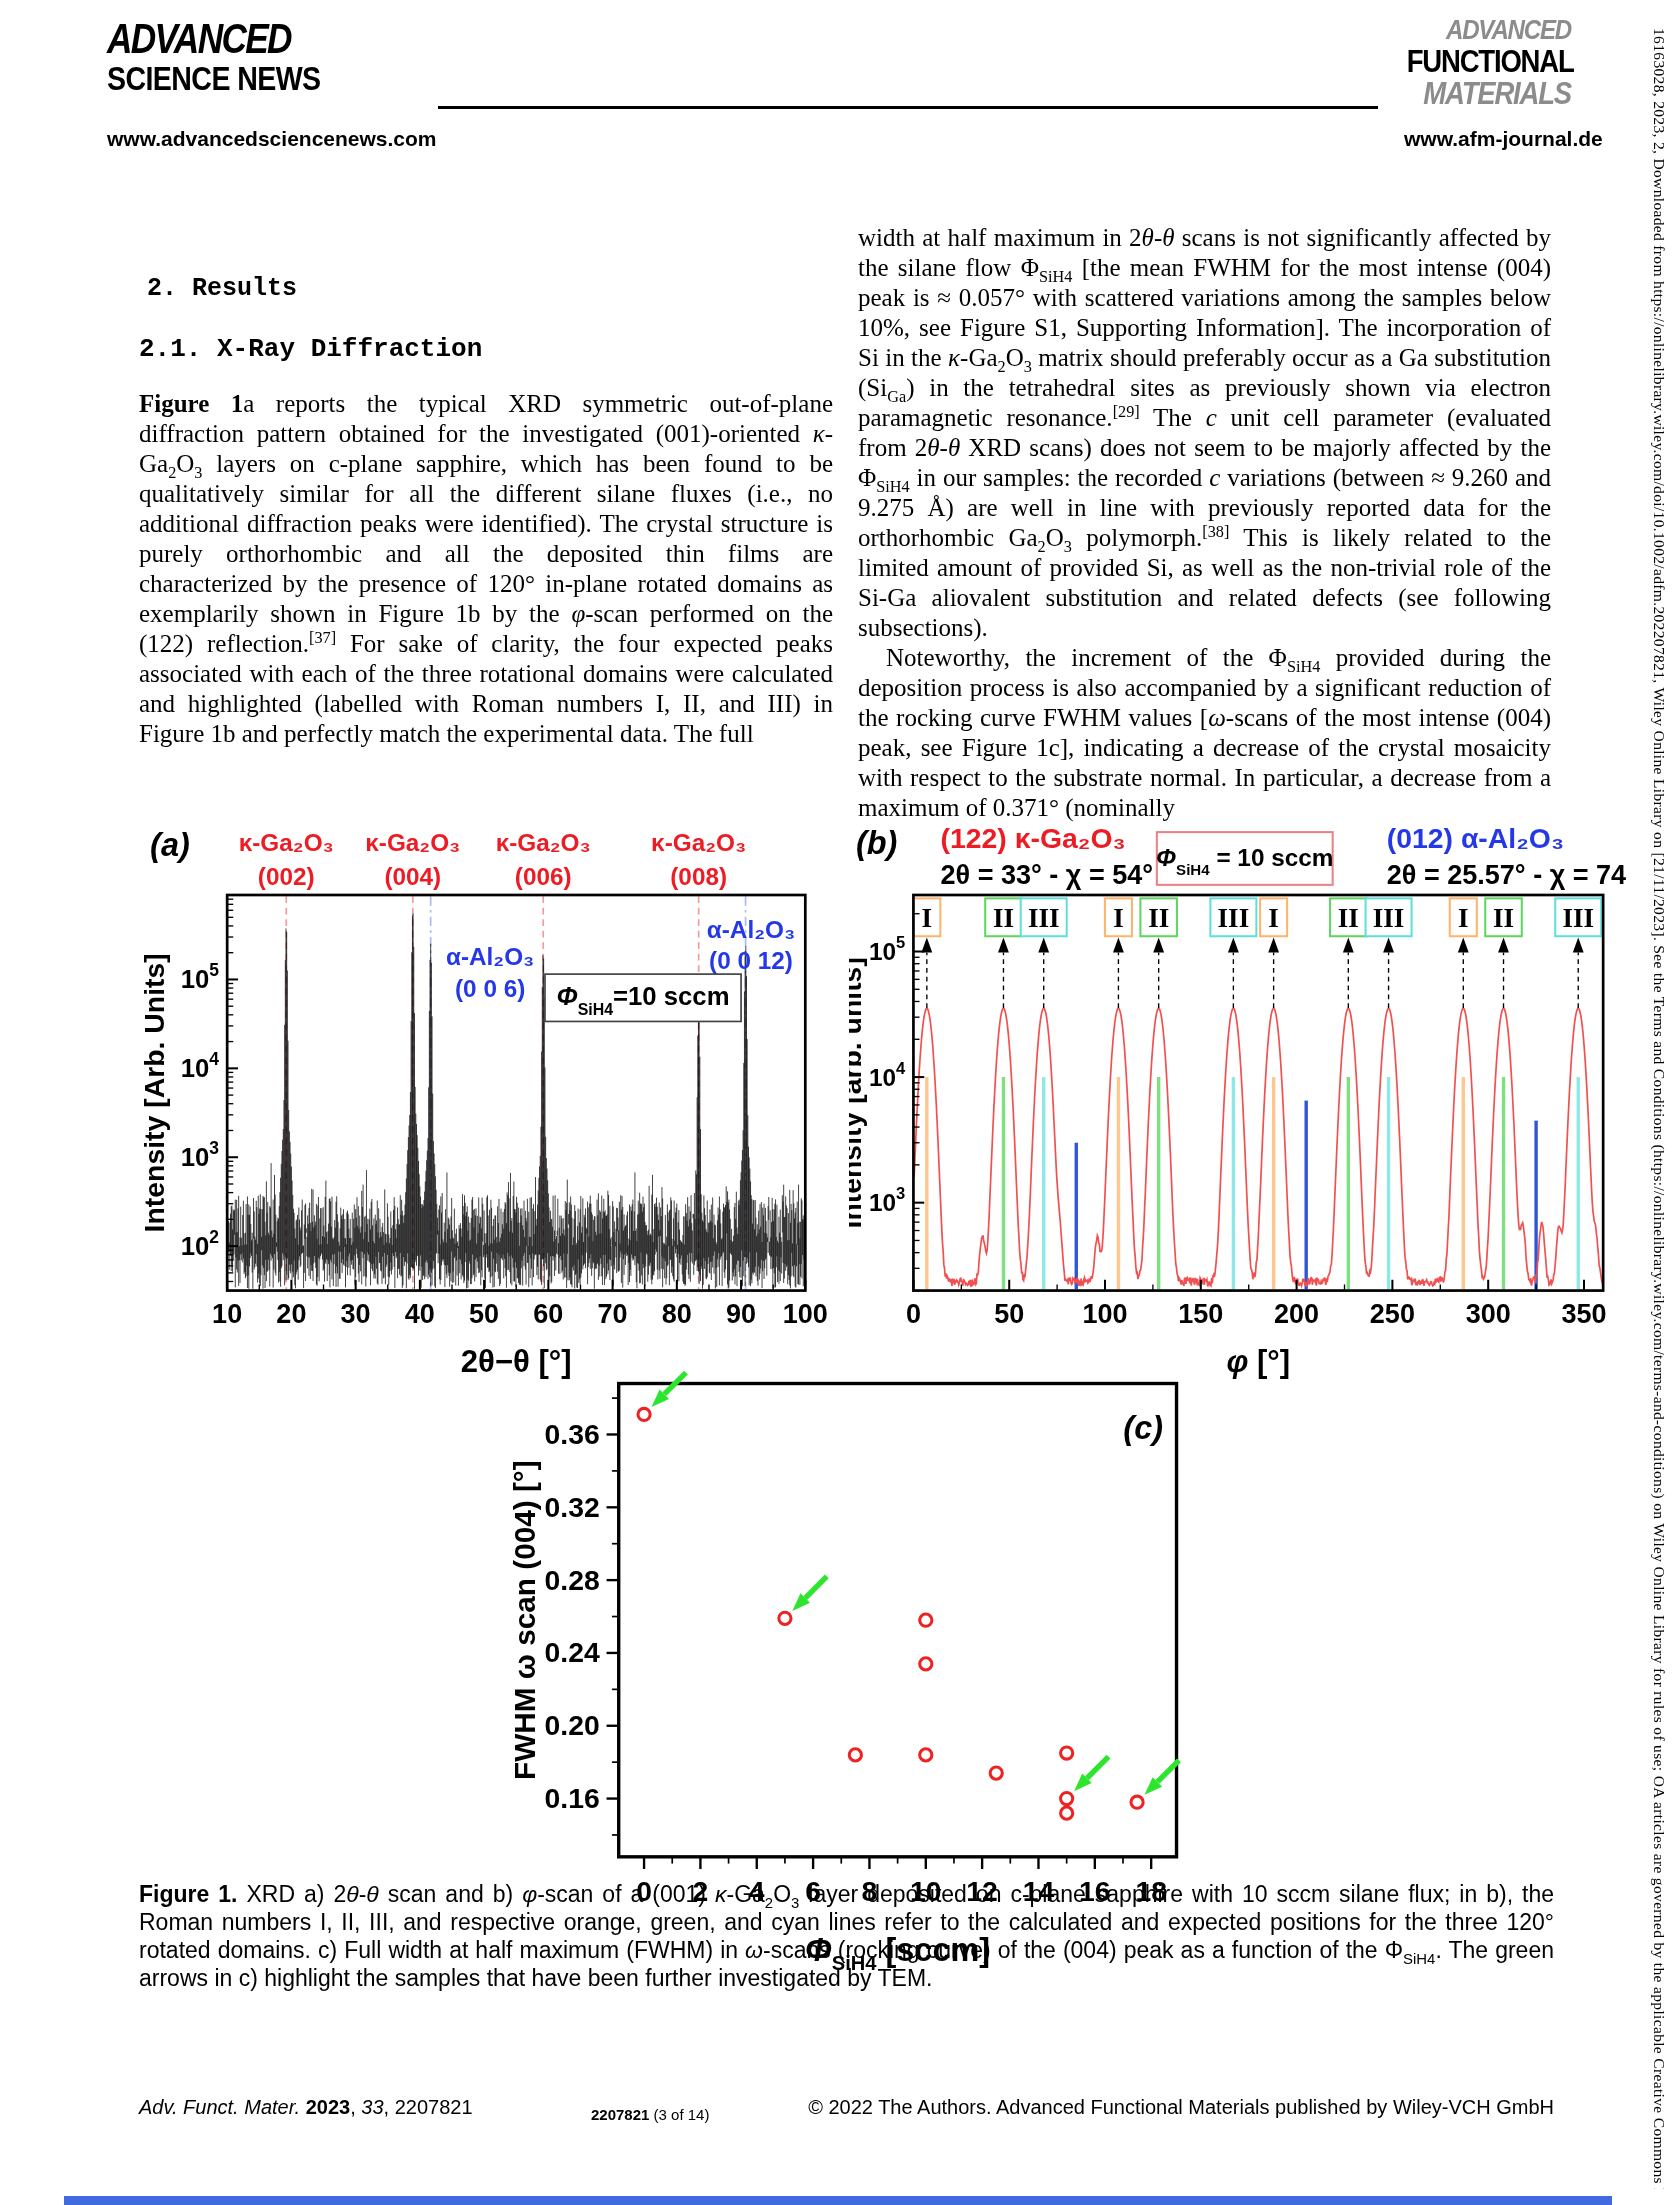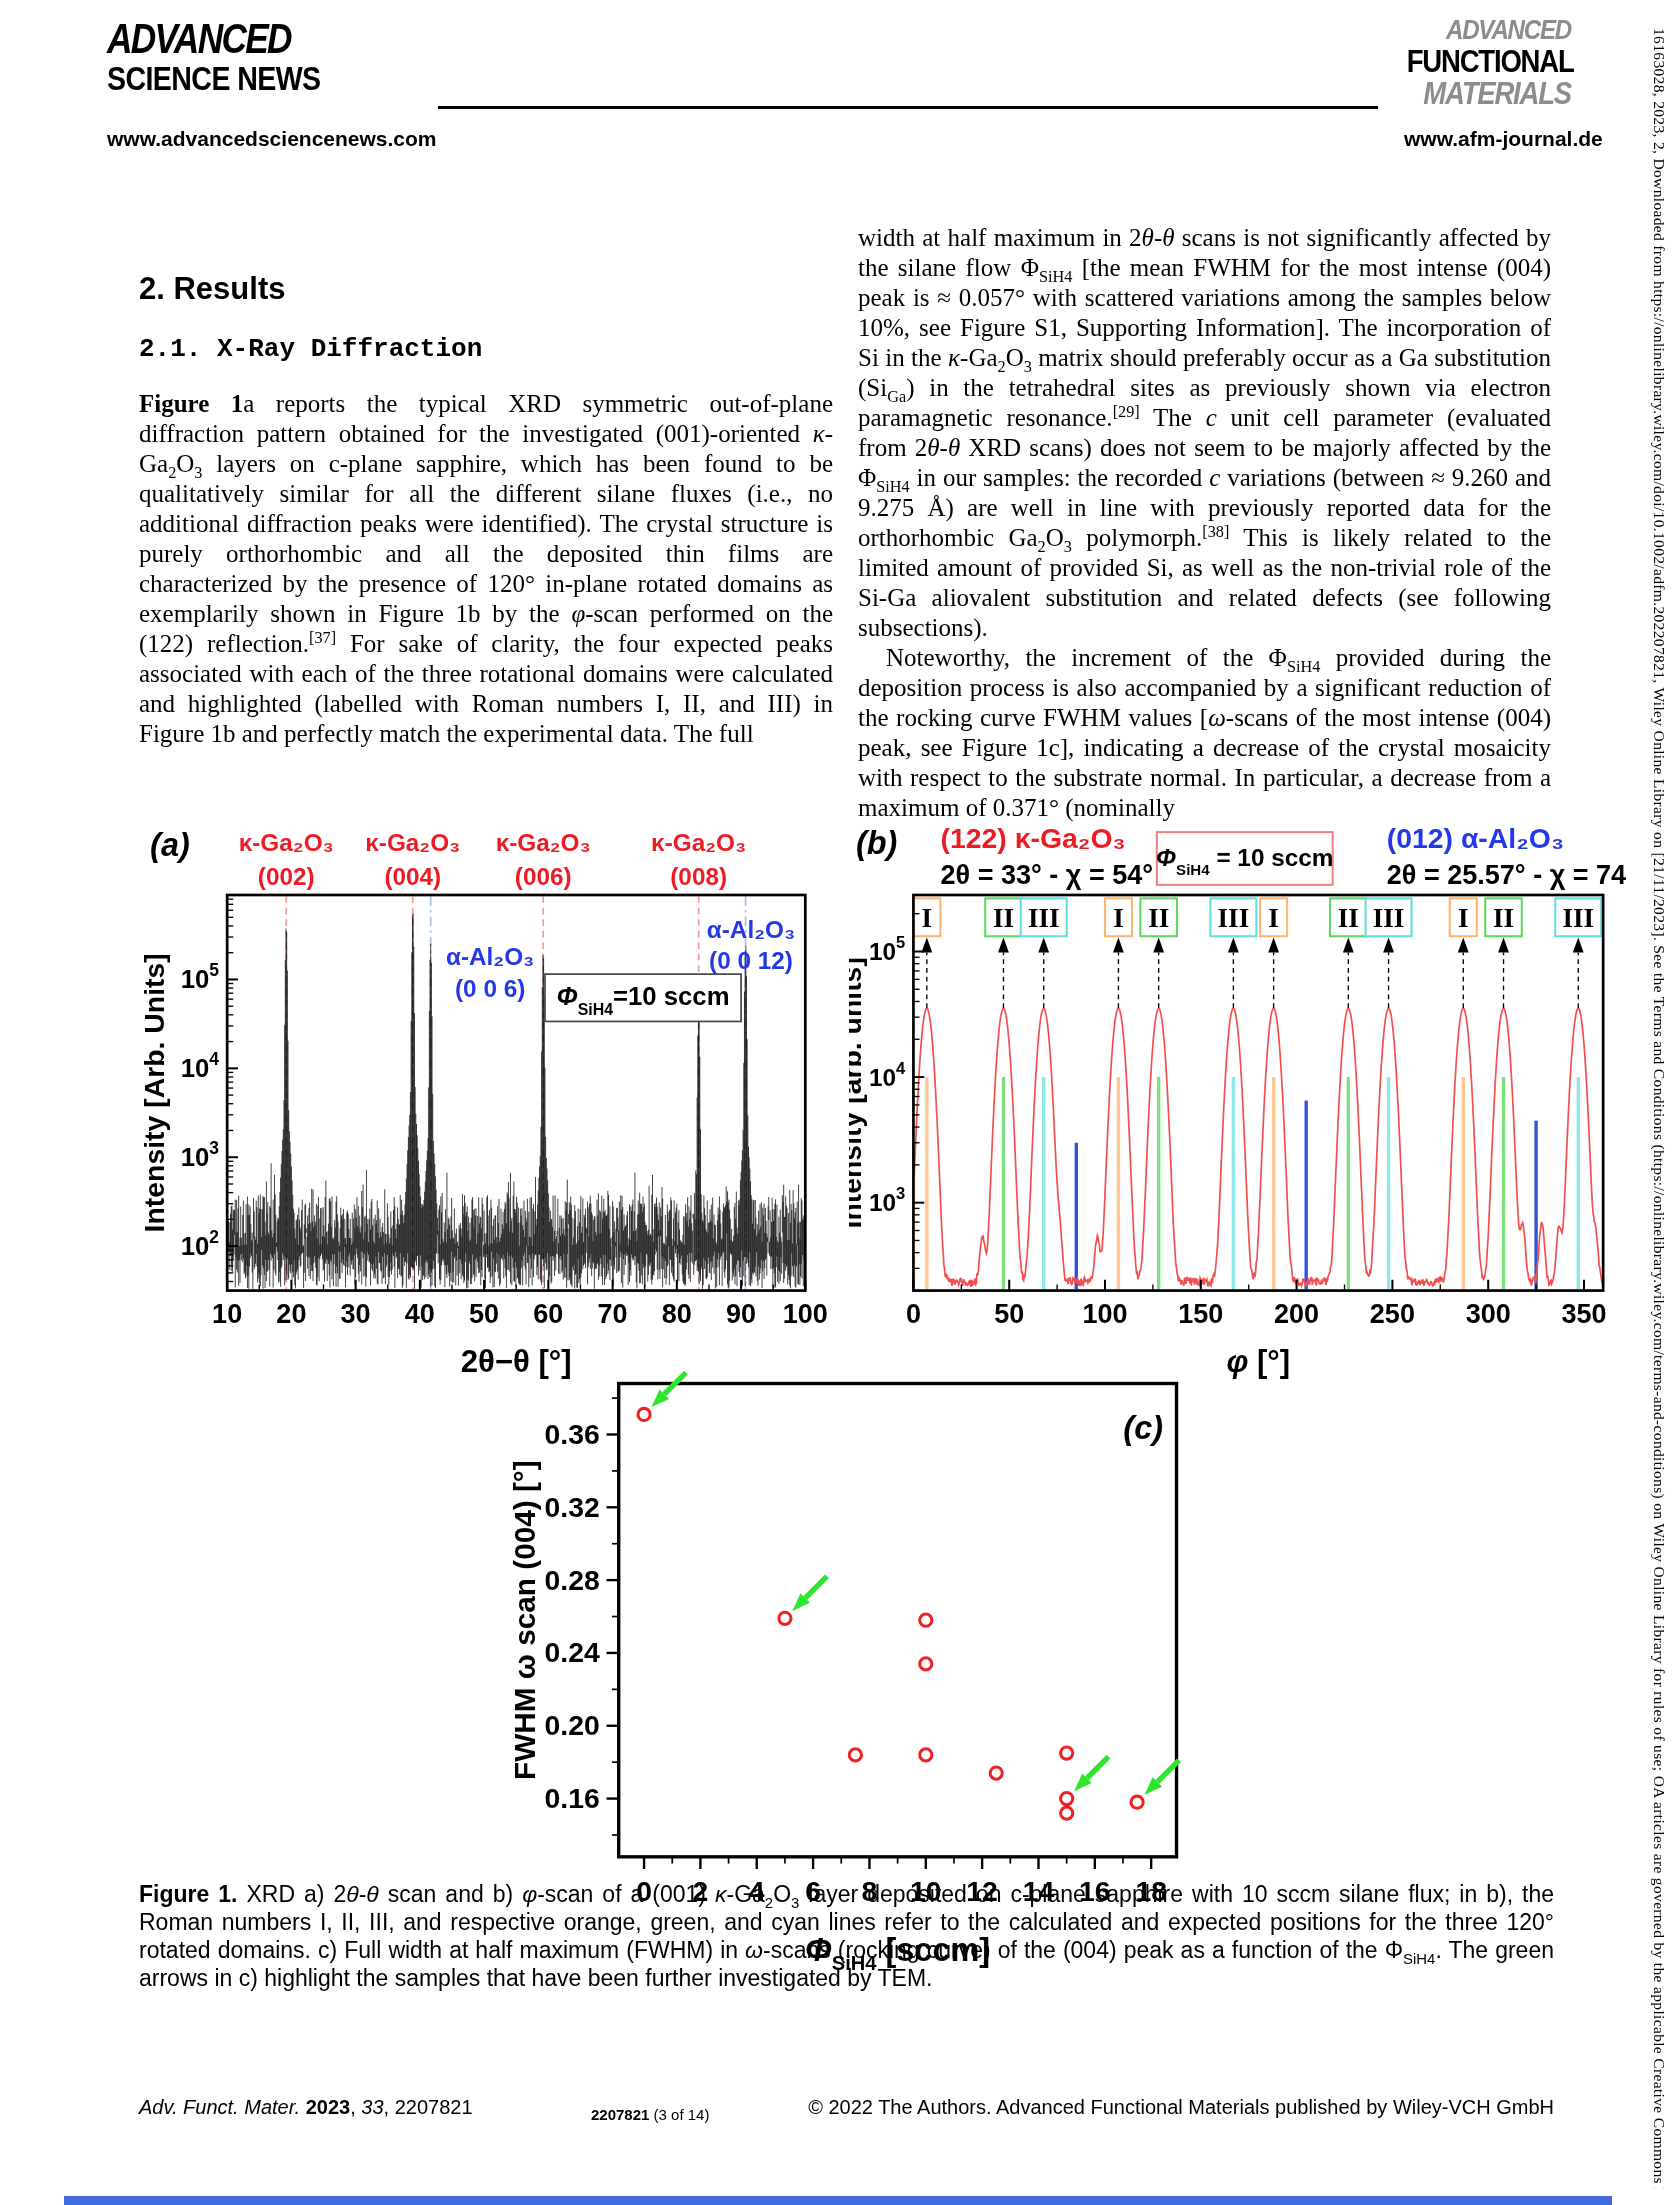--- a/index.html
+++ b/index.html
@@ -21,21 +21,21 @@
             font-family:"Liberation Sans",sans-serif;font-weight:bold}
   .afm-l1{font-size:28px;font-style:italic;color:#8c8c8c;letter-spacing:-1.4px;
           transform:scaleX(.86);transform-origin:right}
   .afm-l2{font-size:32px;color:#000;letter-spacing:-1.4px;transform:scaleX(.86);transform-origin:right;margin-top:0.7px}
   .afm-l3{font-size:32px;font-style:italic;color:#8c8c8c;letter-spacing:-1.4px;
           transform:scaleX(.86);transform-origin:right;margin-top:0.7px}
   
   .col{position:absolute;top:223px;font-size:25px;line-height:30px;text-align:justify}
   .col-left{left:139px;width:694px}
   .col-right{left:858px;width:693px}
-  .col h2{font-family:Liberation Sans, sans-serif;font-size:31px;margin:51px 0 0 0}
+  .col h2{font-family:Liberation Mono, monospace;font-size:25px;margin:51px 0 0 8px}
   .col h3{font-family:Liberation Mono, monospace;font-size:26px;margin:30px 0 0 0}
   .p-after-head{margin-top:25px}
   .indent{text-indent:28px}
   sub{font-size:65%;line-height:0}
   sup{font-size:65%;line-height:0}
   
   .figsvg{position:absolute;font-family:"Liberation Sans","DejaVu Sans",sans-serif}
   #chart-a{left:139px;top:824px}
   #chart-b{left:849px;top:824px}
   #chart-c{left:497px;top:1363px}

